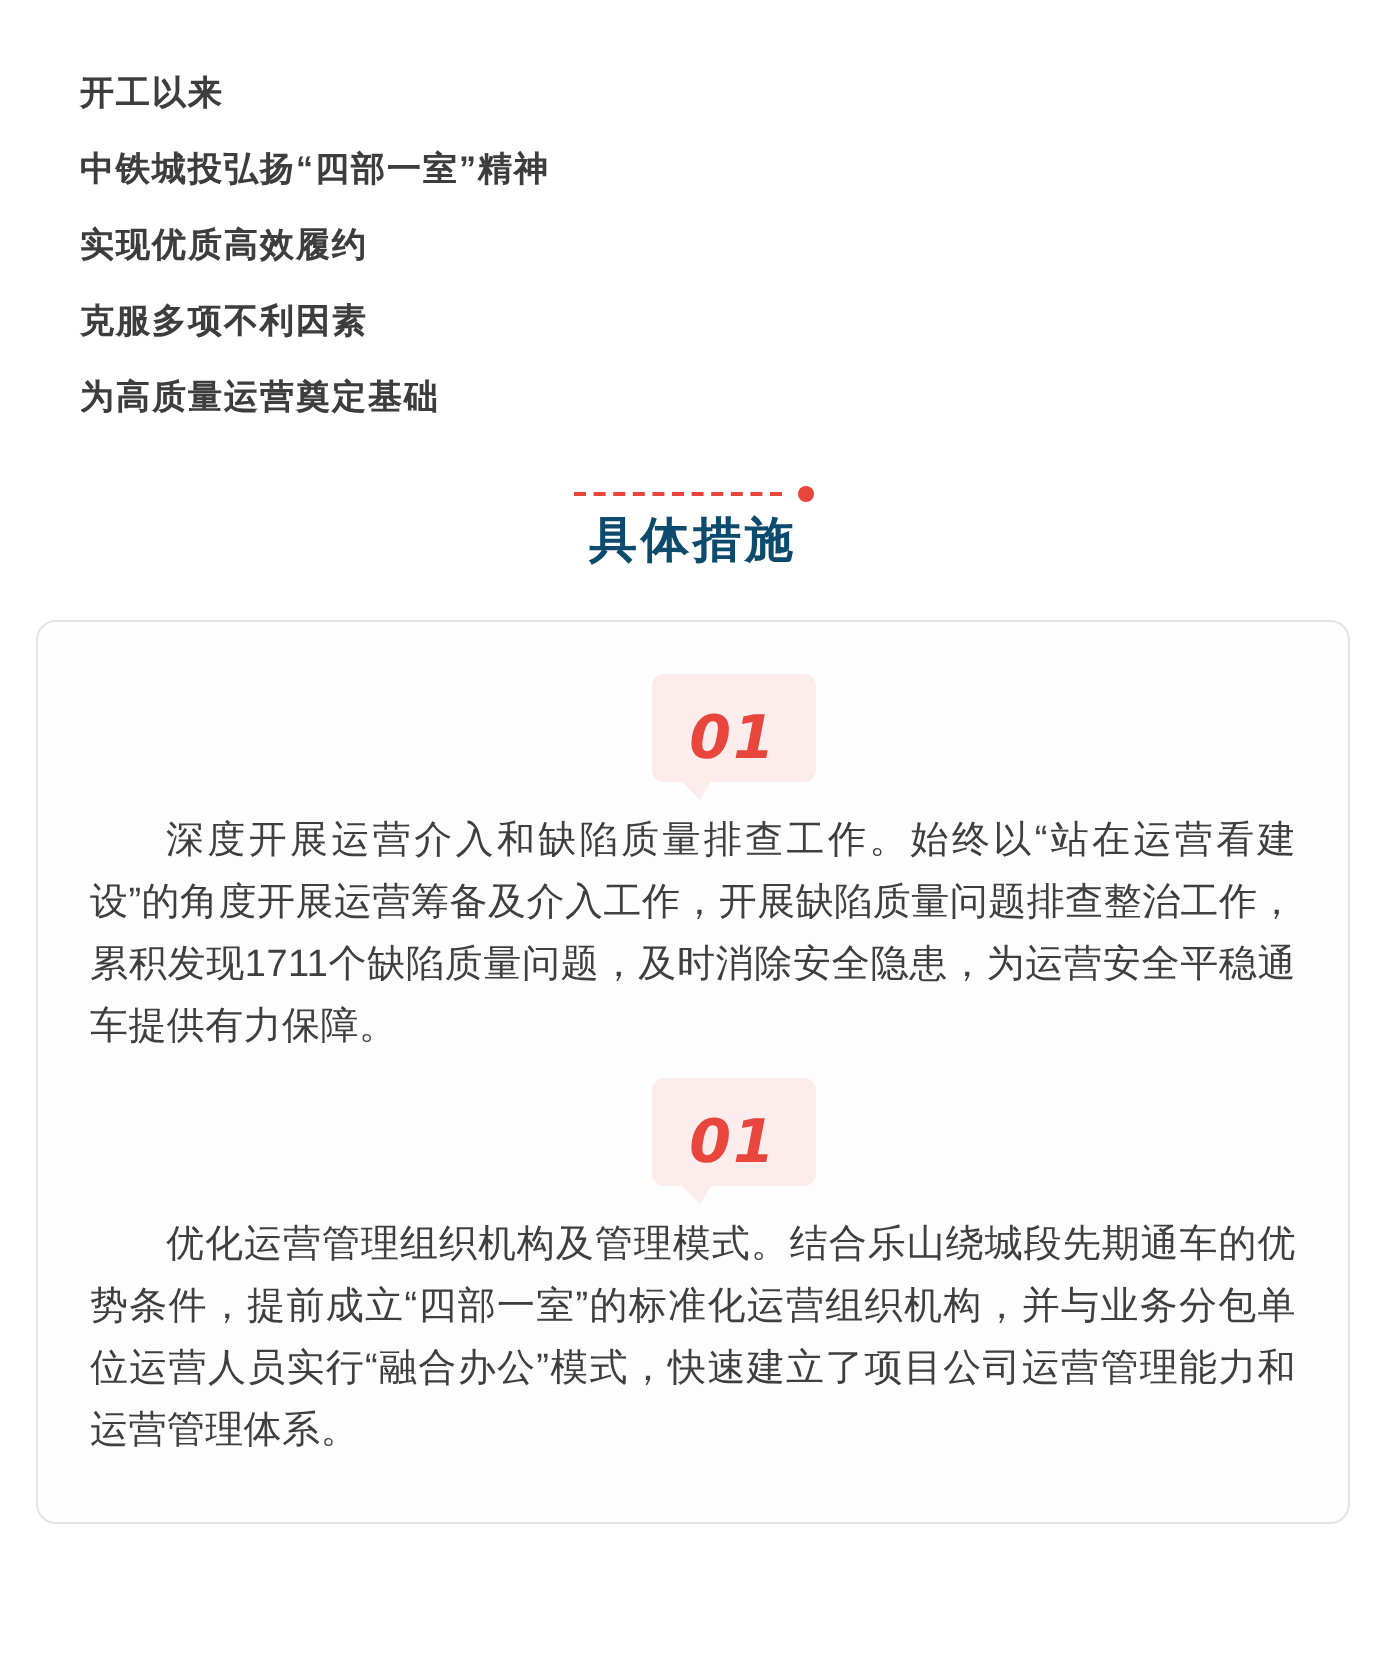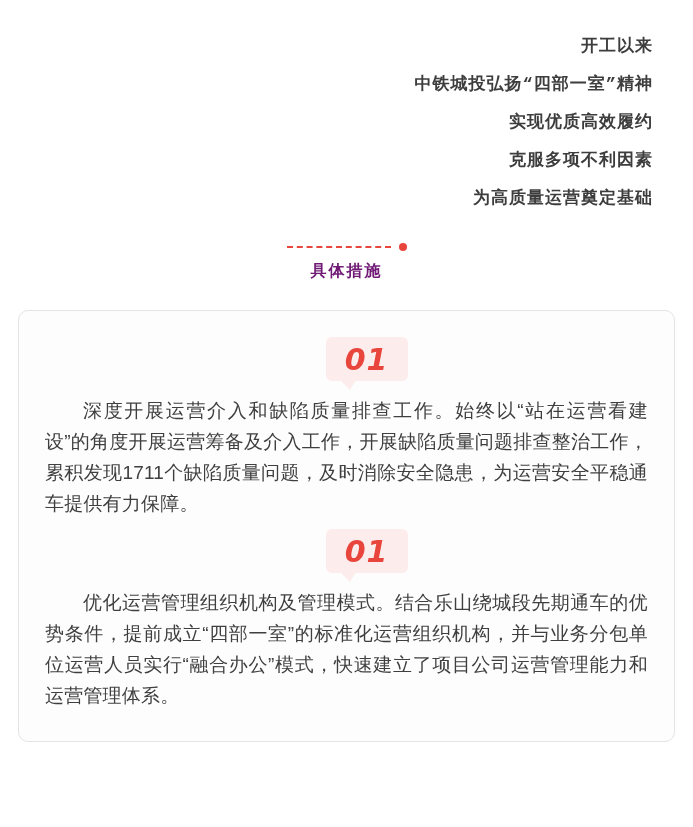--- a/index.html
+++ b/index.html
@@ -17,22 +17,21 @@
   .page {
     position: relative;
     width: 693px;
     height: 827px;
     box-sizing: border-box;
   }
 
   
   .headline {
     padding: 30px 40px 0 40px;
-    text-align: right;
-    font-family: Liberation Mono, monospace;
+    text-align: left;
   }
   .headline .line {
     font-size: 17px;
     font-weight: bold;
     color: #3d3d3d;
     letter-spacing: 1px;
     line-height: 34px;
     margin: 0 0 4px 0;
   }
 
@@ -60,23 +59,23 @@
   .dash-dot {
     position: absolute;
     right: 0;
     top: 1px;
     width: 8px;
     height: 8px;
     border-radius: 50%;
     background: #e8453c;
   }
   .section-title {
-    font-size: 16px;
+    font-size: 24px;
     font-weight: bold;
-    color: #701a75;
+    color: #0c4a6e;
     letter-spacing: 2px;
     line-height: 30px;
   }
 
   
   .card {
     margin: 6px 18px 0 18px;
     border: 1px solid #e4e4e4;
     border-radius: 10px;
     background: #fdfdfd;
@@ -88,21 +87,21 @@
   .num-block {
     text-align: center;
     margin: 10px 0 4px 0;
     position: relative;
   }
   .bubble {
     display: inline-block;
     position: relative;
     background: #fdecec;
     border-radius: 6px;
-    padding: 6px 18px 4px 18px;
+    padding: 16px 18px 4px 18px;
     min-width: 46px;
     margin-left: 40px;
   }
   .bubble::after {
     content: "";
     position: absolute;
     left: 14px;
     bottom: -9px;
     width: 0;
     height: 0;

